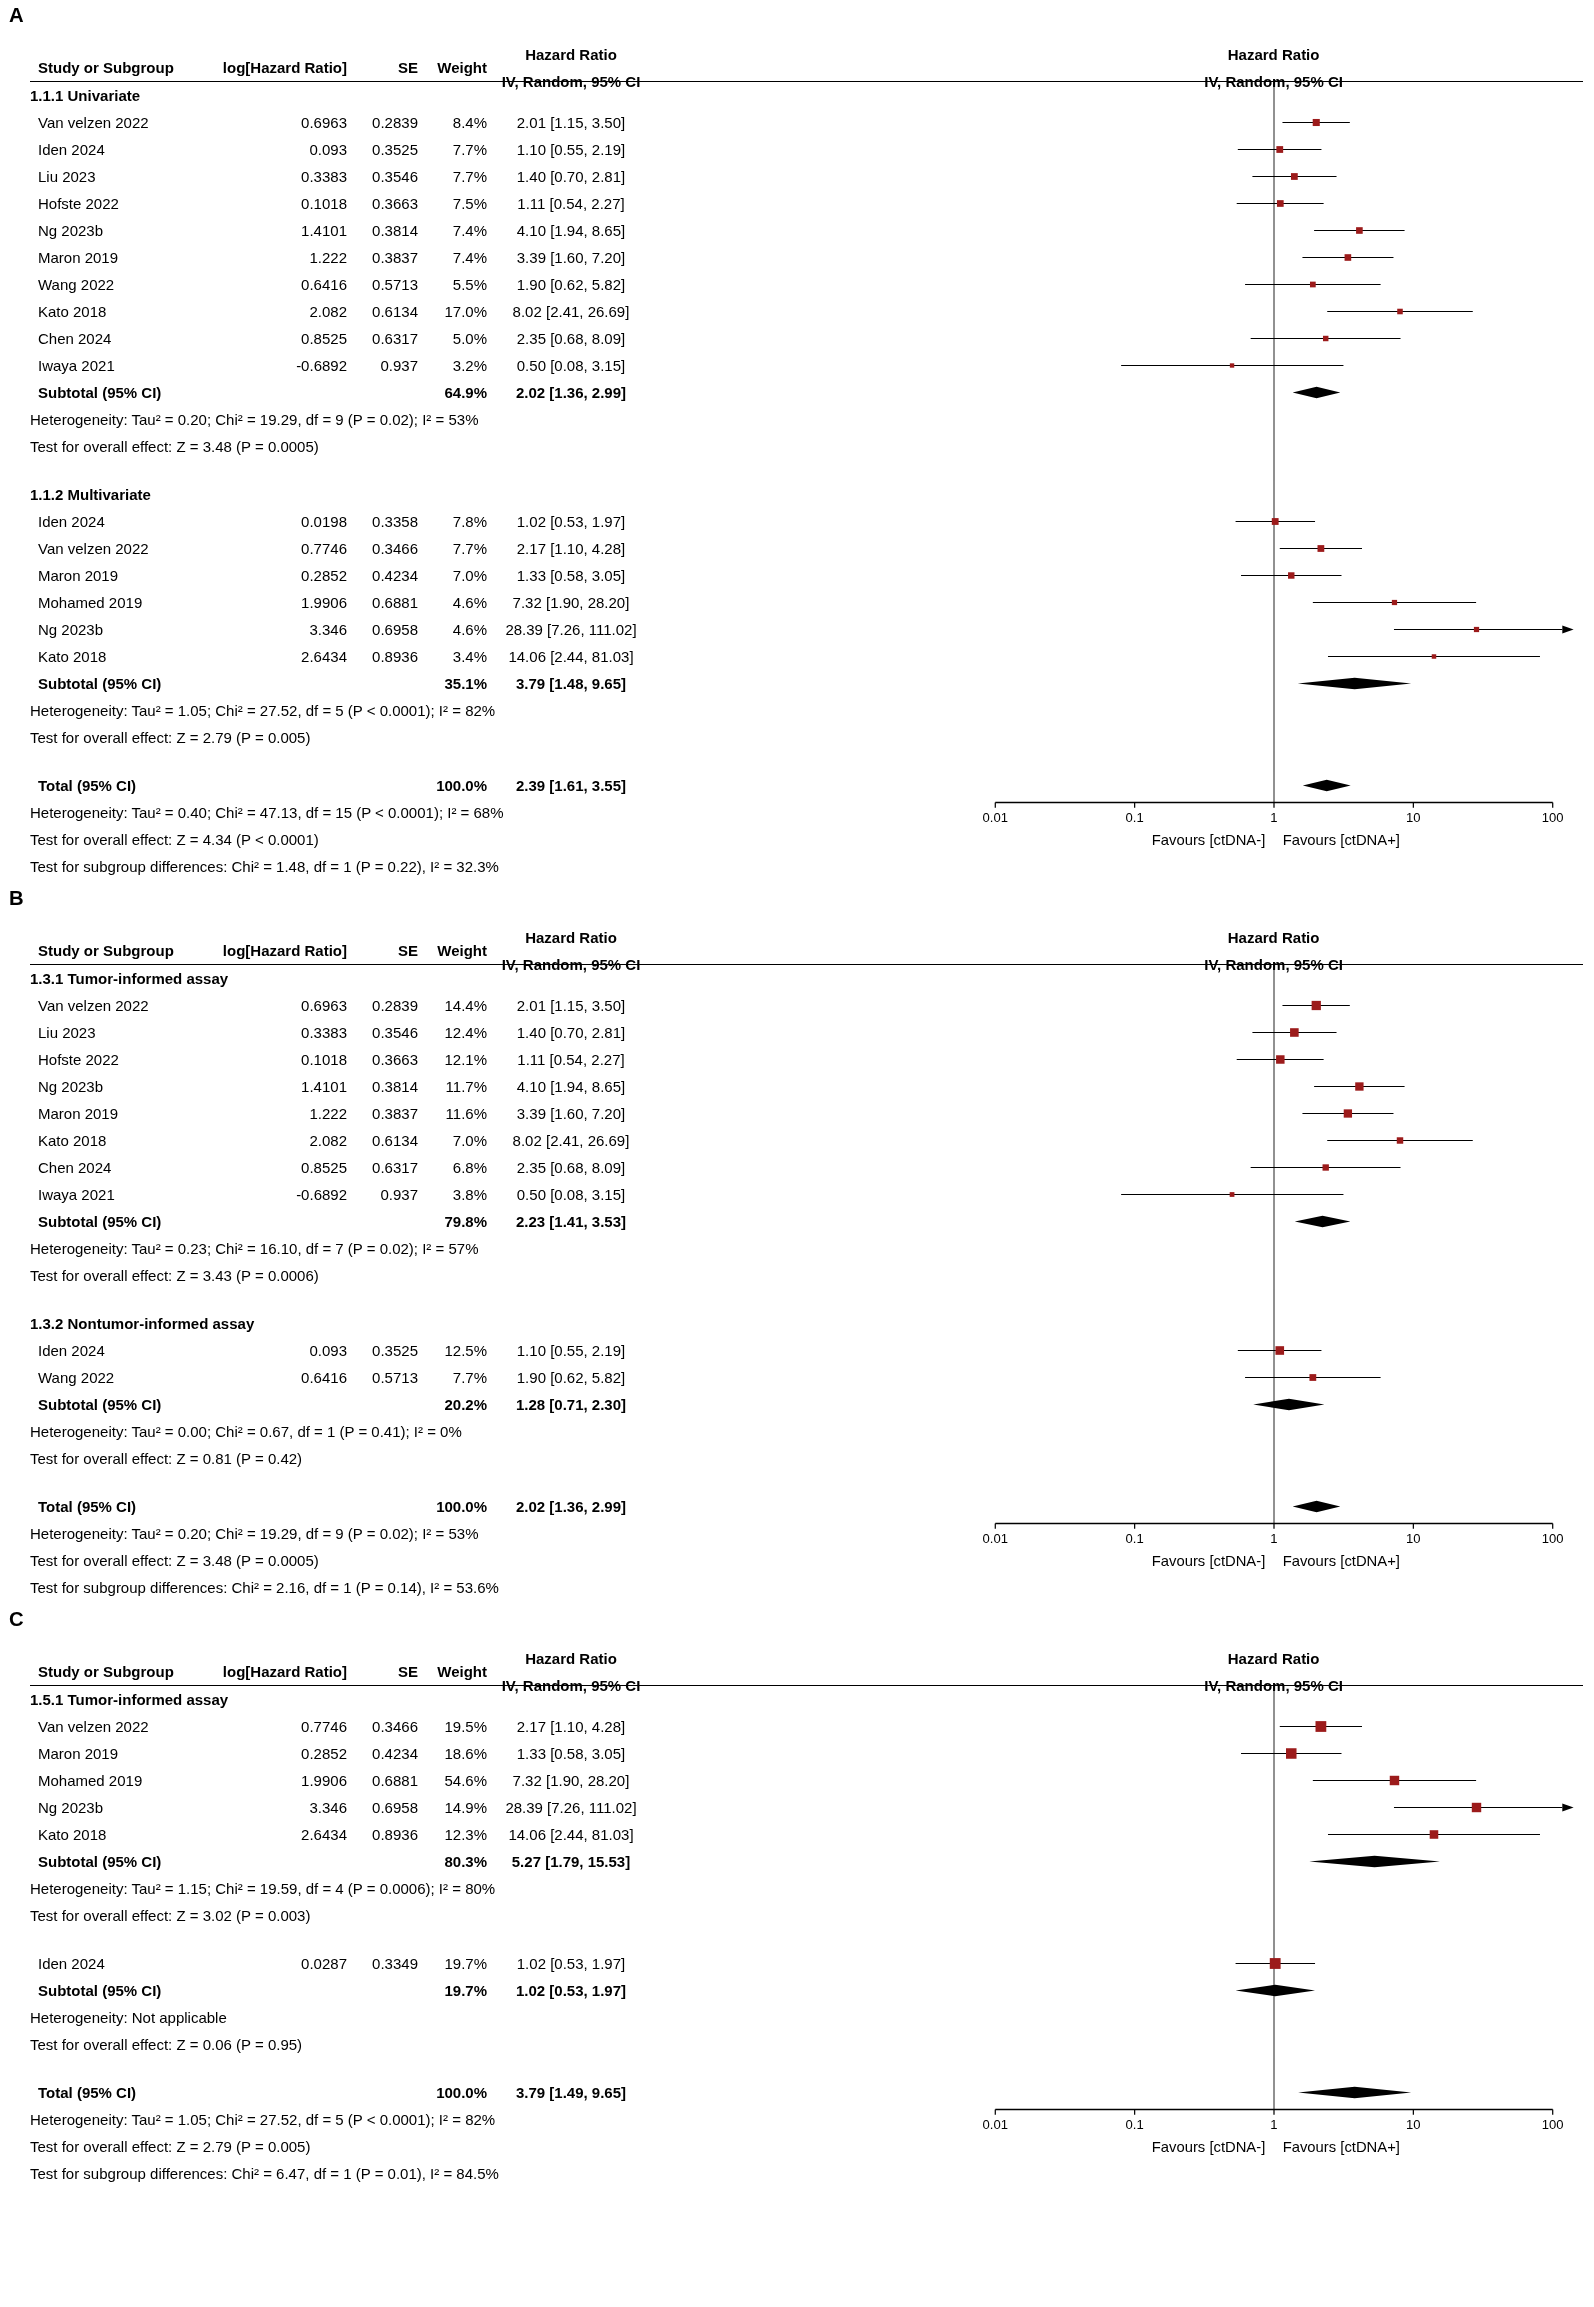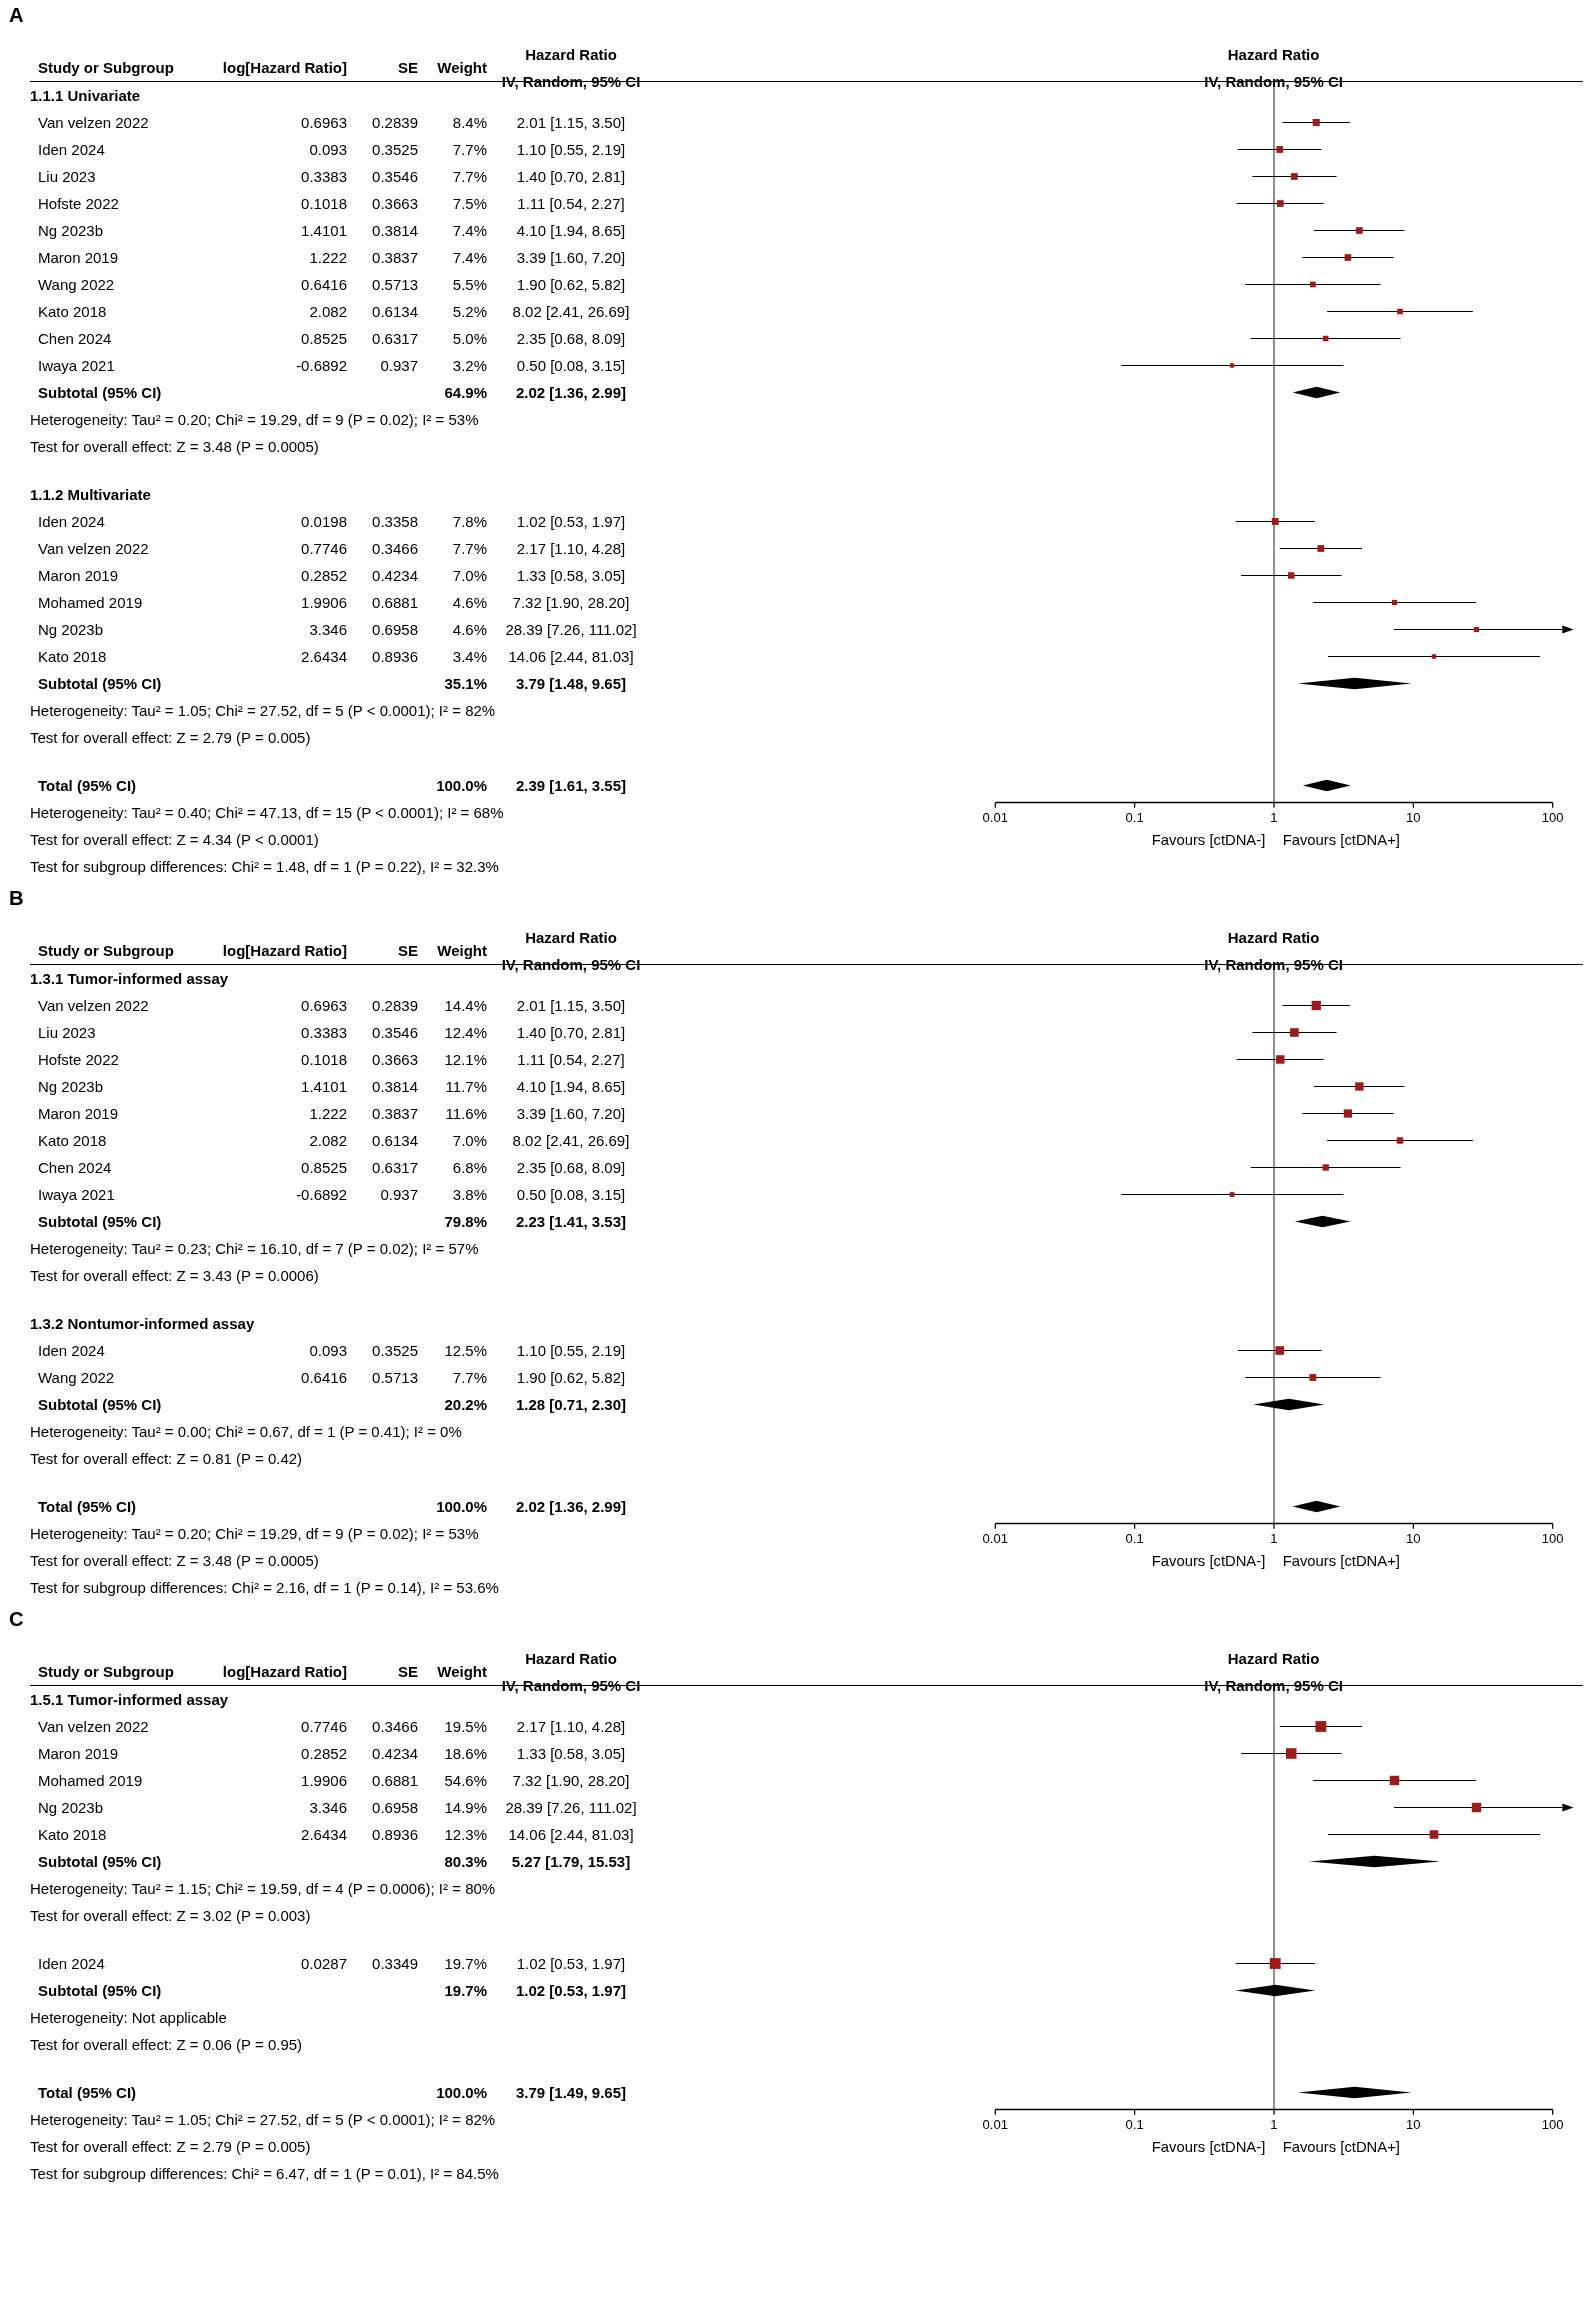--- a/index.html
+++ b/index.html
@@ -160,21 +160,21 @@
             <line x1="350" y1="0" x2="350" y2="31" stroke="#000000" stroke-width="1"></line>
             <line x1="316.78267031972064" y1="15.5" x2="472.3876775439822" y2="15.5" stroke="#000000" stroke-width="1.4"></line>
             <rect x="391.31728512057623" y="12.2167089681236" width="6.566582063752802" height="6.566582063752802" fill="#9c1b1b"></rect>
           </svg>
         </div>
       </div>
       <div class="row">
         <div class="c name">Kato 2018</div>
         <div class="c loghr">2.082</div>
         <div class="c se">0.6134</div>
-        <div class="c wt">5.2%</div>
+        <div class="c wt">17.0%</div>
         <div class="c ci">8.02 [2.41, 26.69]</div>
         <div class="sp"></div>
         <div class="c plot">
           <svg width="618" height="27" viewBox="0 0 700 31">
             <line x1="350" y1="0" x2="350" y2="31" stroke="#000000" stroke-width="1"></line>
             <line x1="411.12272681197896" y1="15.5" x2="578.2157718060013" y2="15.5" stroke="#000000" stroke-width="1.4"></line>
             <rect x="491.4754077351886" y="12.307508809722414" width="6.384982380555173" height="6.384982380555173" fill="#9c1b1b"></rect>
           </svg>
         </div>
       </div>

